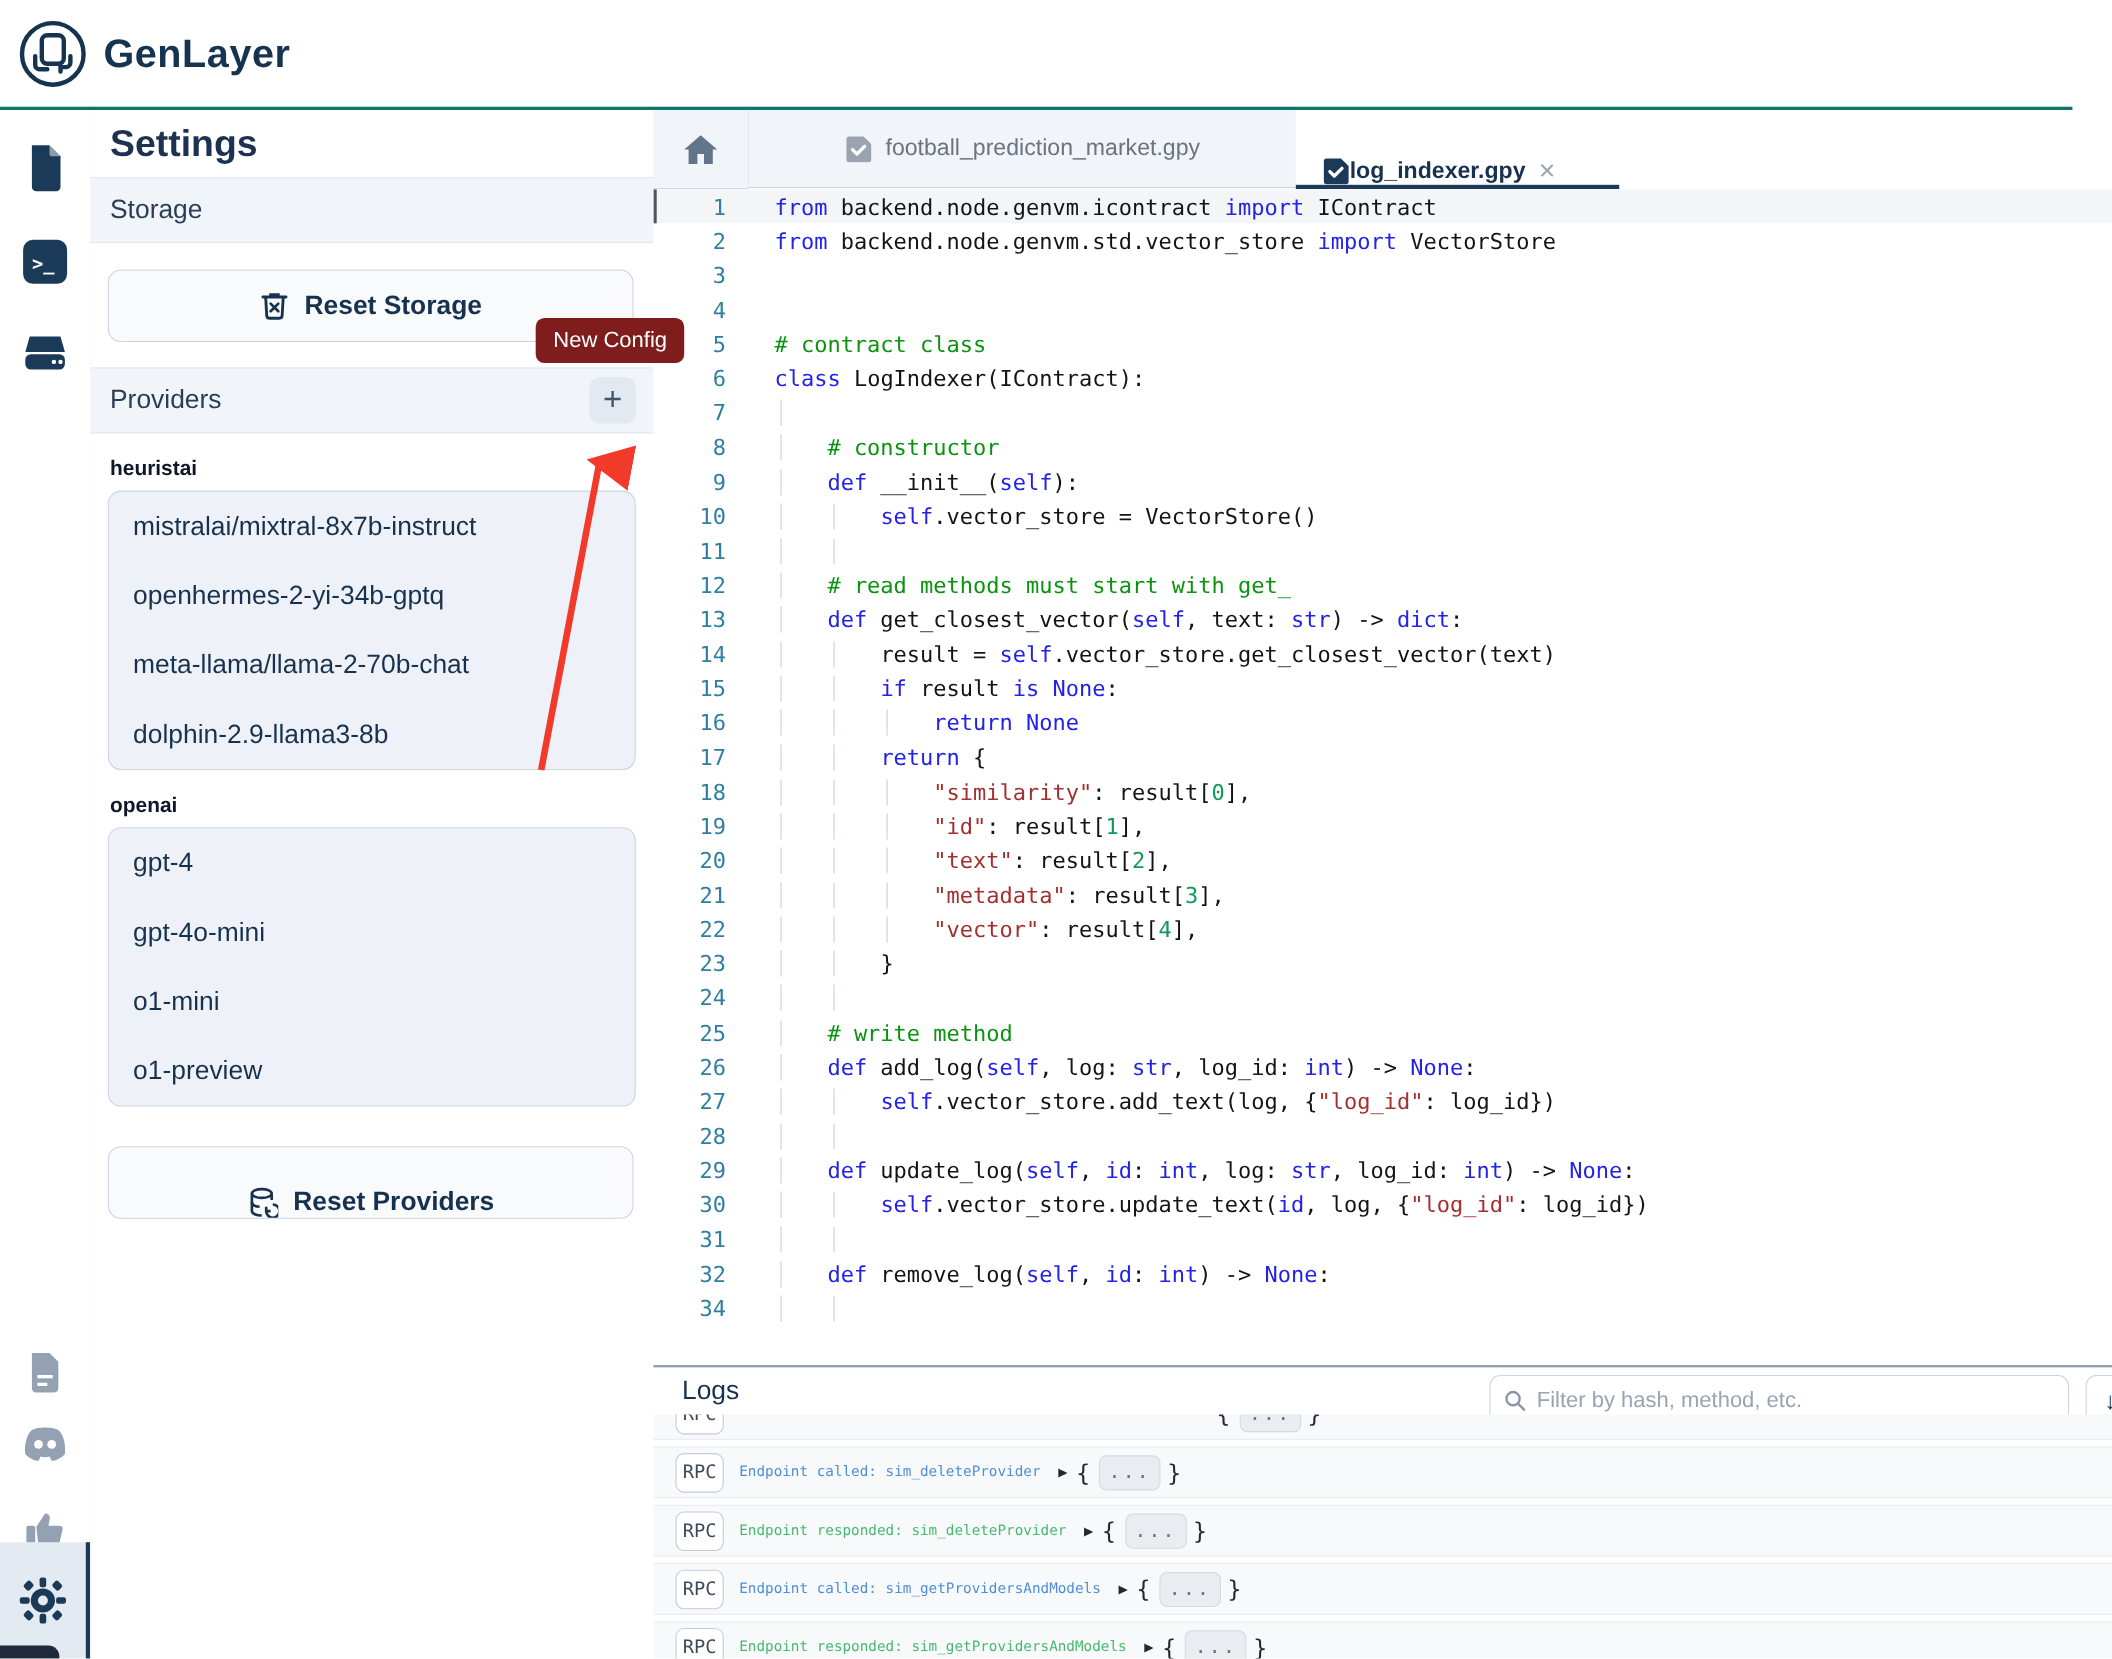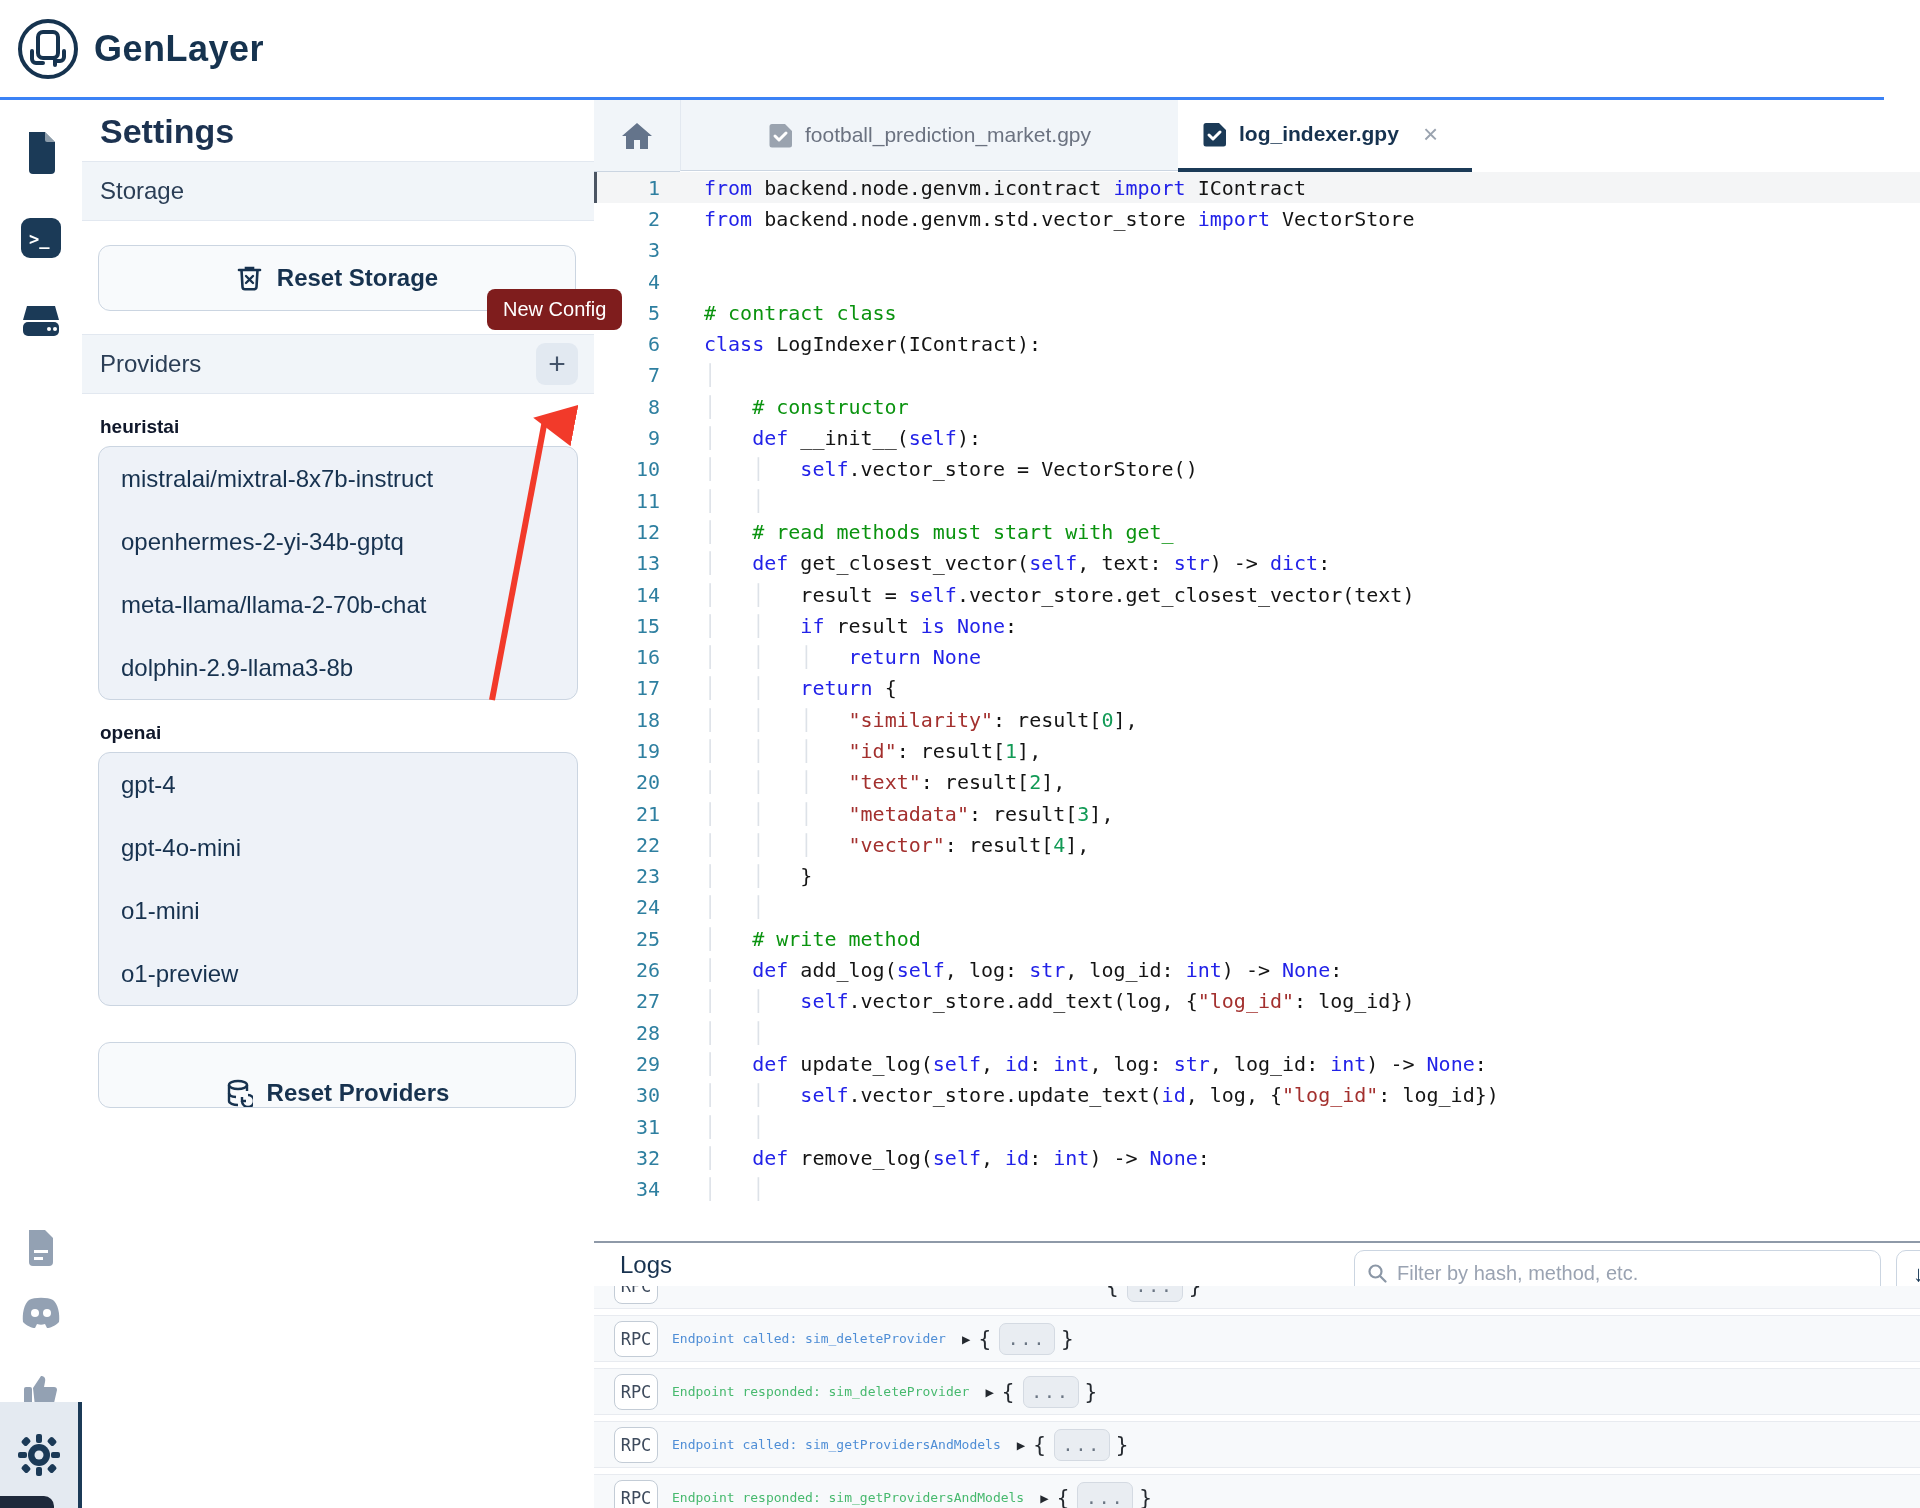--- a/index.html
+++ b/index.html
@@ -1,21 +1,21 @@
 <!DOCTYPE html>
 <html><head>
 <meta charset="utf-8">
 <style>
   html,body{margin:0;padding:0;background:#fff;}
   #app{position:relative;width:1920px;height:1508px;overflow:hidden;background:#fff;
        font-family:"Liberation Sans",sans-serif;color:#17324f;}
 
   
   .header{position:absolute;left:0;top:0;width:1884px;height:97px;background:#fff;
-          border-bottom:3px solid #3b82f6;display:flex;align-items:center;}
+          border-bottom:3px solid #0f766e;display:flex;align-items:center;}
   .logo{margin-left:16px;}
   .app-name{margin-left:14px;font-size:36px;font-weight:bold;color:#16334f;letter-spacing:.5px;}
 
   
   .rail{position:absolute;left:0;top:100px;width:82px;height:1408px;background:#fff;
         border-right:1px solid #e2e8f0;}
   .rail-icon{position:absolute;left:0;width:82px;display:flex;justify-content:center;cursor:pointer;}
   .gear-tile{position:absolute;left:0;top:1302px;width:78px;height:106px;background:#e4eaf1;
              border-right:4px solid #1b3a57;display:flex;align-items:center;justify-content:center;}
   .rail-nub{position:absolute;left:0;bottom:0;width:54px;height:12px;background:#1e293b;
@@ -51,21 +51,21 @@
   
   .main{position:absolute;left:594px;top:100px;width:1326px;height:1108px;background:#fff;}
   .tabbar{position:absolute;left:0;top:0;width:1326px;height:72px;display:flex;}
   .home-cell{width:86px;height:71px;background:#f1f5f9;border-bottom:1px solid #cbd5e1;
              display:flex;align-items:center;justify-content:center;cursor:pointer;}
   .tab{display:flex;align-items:center;cursor:pointer;box-sizing:border-box;}
   .tab-inactive{width:498px;height:71px;background:#f1f5f9;border-left:1px solid #e2e8f0;
                 border-bottom:1px solid #cbd5e1;justify-content:center;gap:12px;}
   .tab-inactive .tab-label{font-size:21px;color:#6b7280;}
   .tab-active{width:294px;height:72px;background:#fff;border-bottom:4px solid #1b3a57;
-              padding-left:24px;gap:12px;}
+              padding-left:24px;align-items:flex-end;}
   .tab-active .tab-label{font-size:21px;font-weight:bold;color:#16324f;}
   .tab-close{margin-left:12px;font-size:26px;color:#9aa3af;line-height:1;cursor:pointer;}
 
   
   .code{position:absolute;left:0;top:72px;width:1326px;height:1069px;overflow:hidden;background:#fff;}
   .code-line{position:relative;height:31.3px;display:flex;align-items:center;
              font-family:"DejaVu Sans Mono",monospace;font-size:20px;}
   .code-line .ln{width:66px;text-align:right;color:#2e7fa0;flex:none;font-size:20px;}
   .code-line pre{margin:0 0 0 44px;font-family:inherit;font-size:20px;white-space:pre;text-align:center;}
   .code-line.active-line{background:#f4f5f6;}

